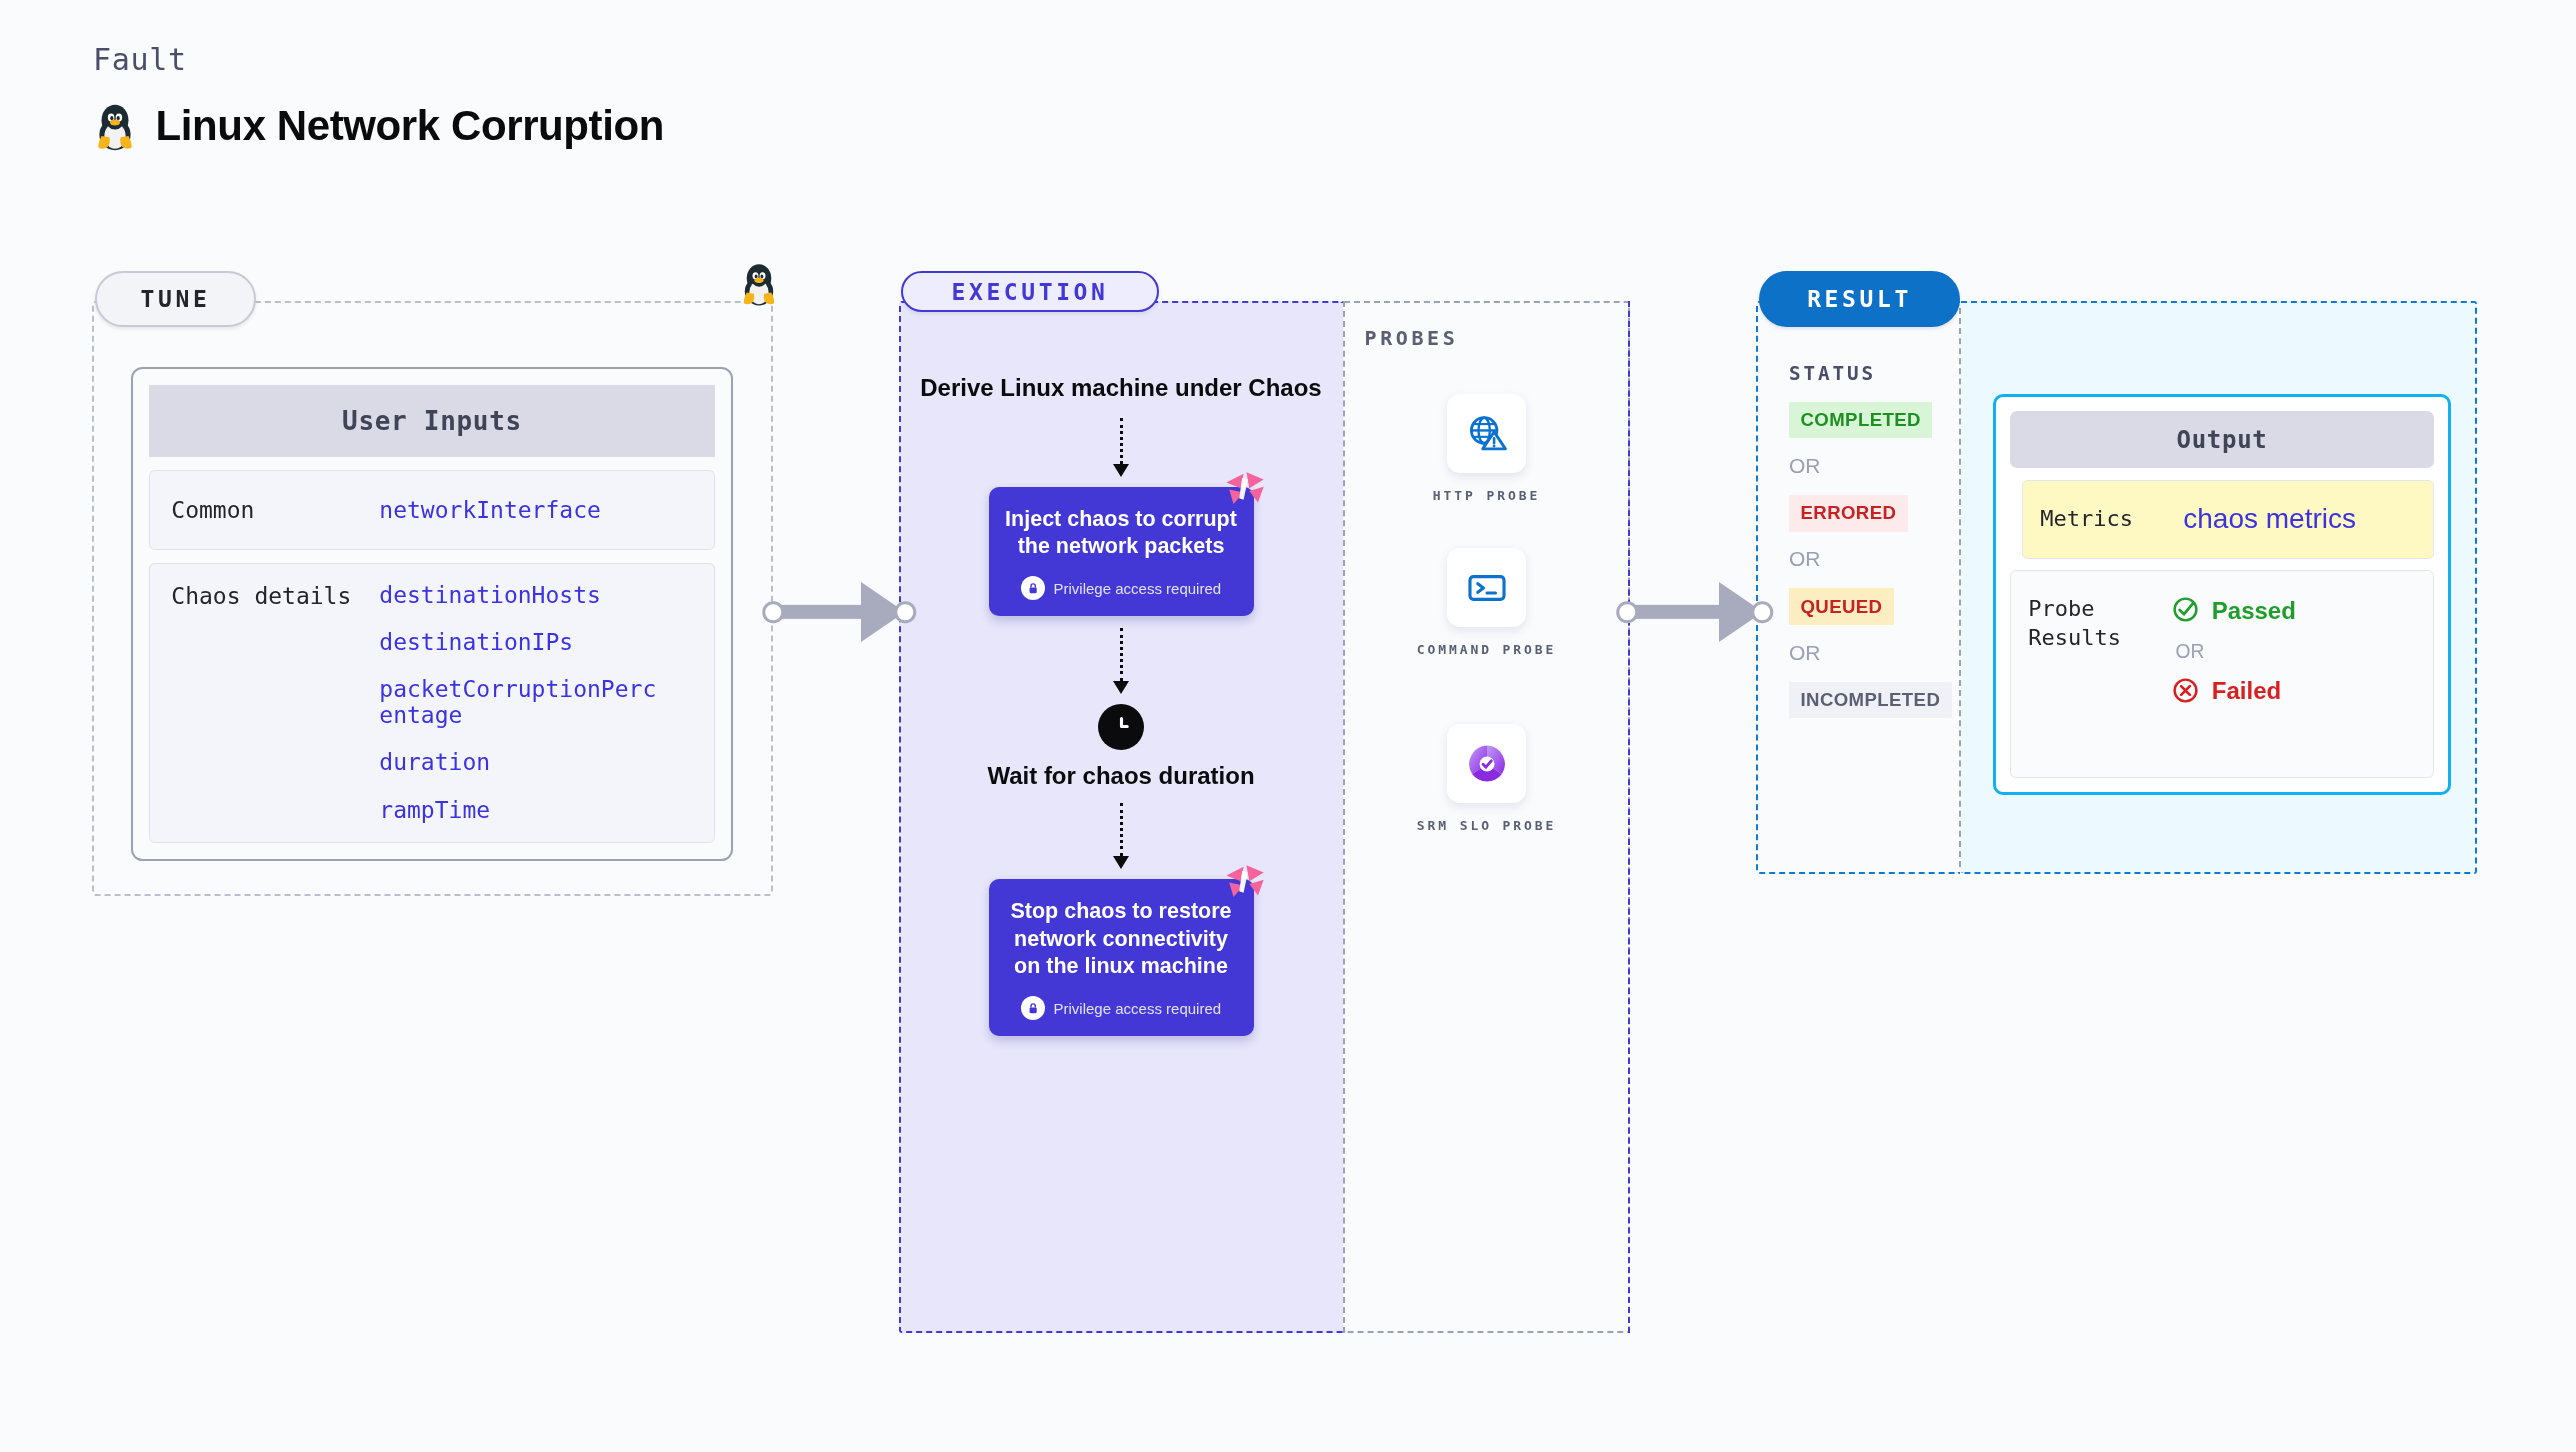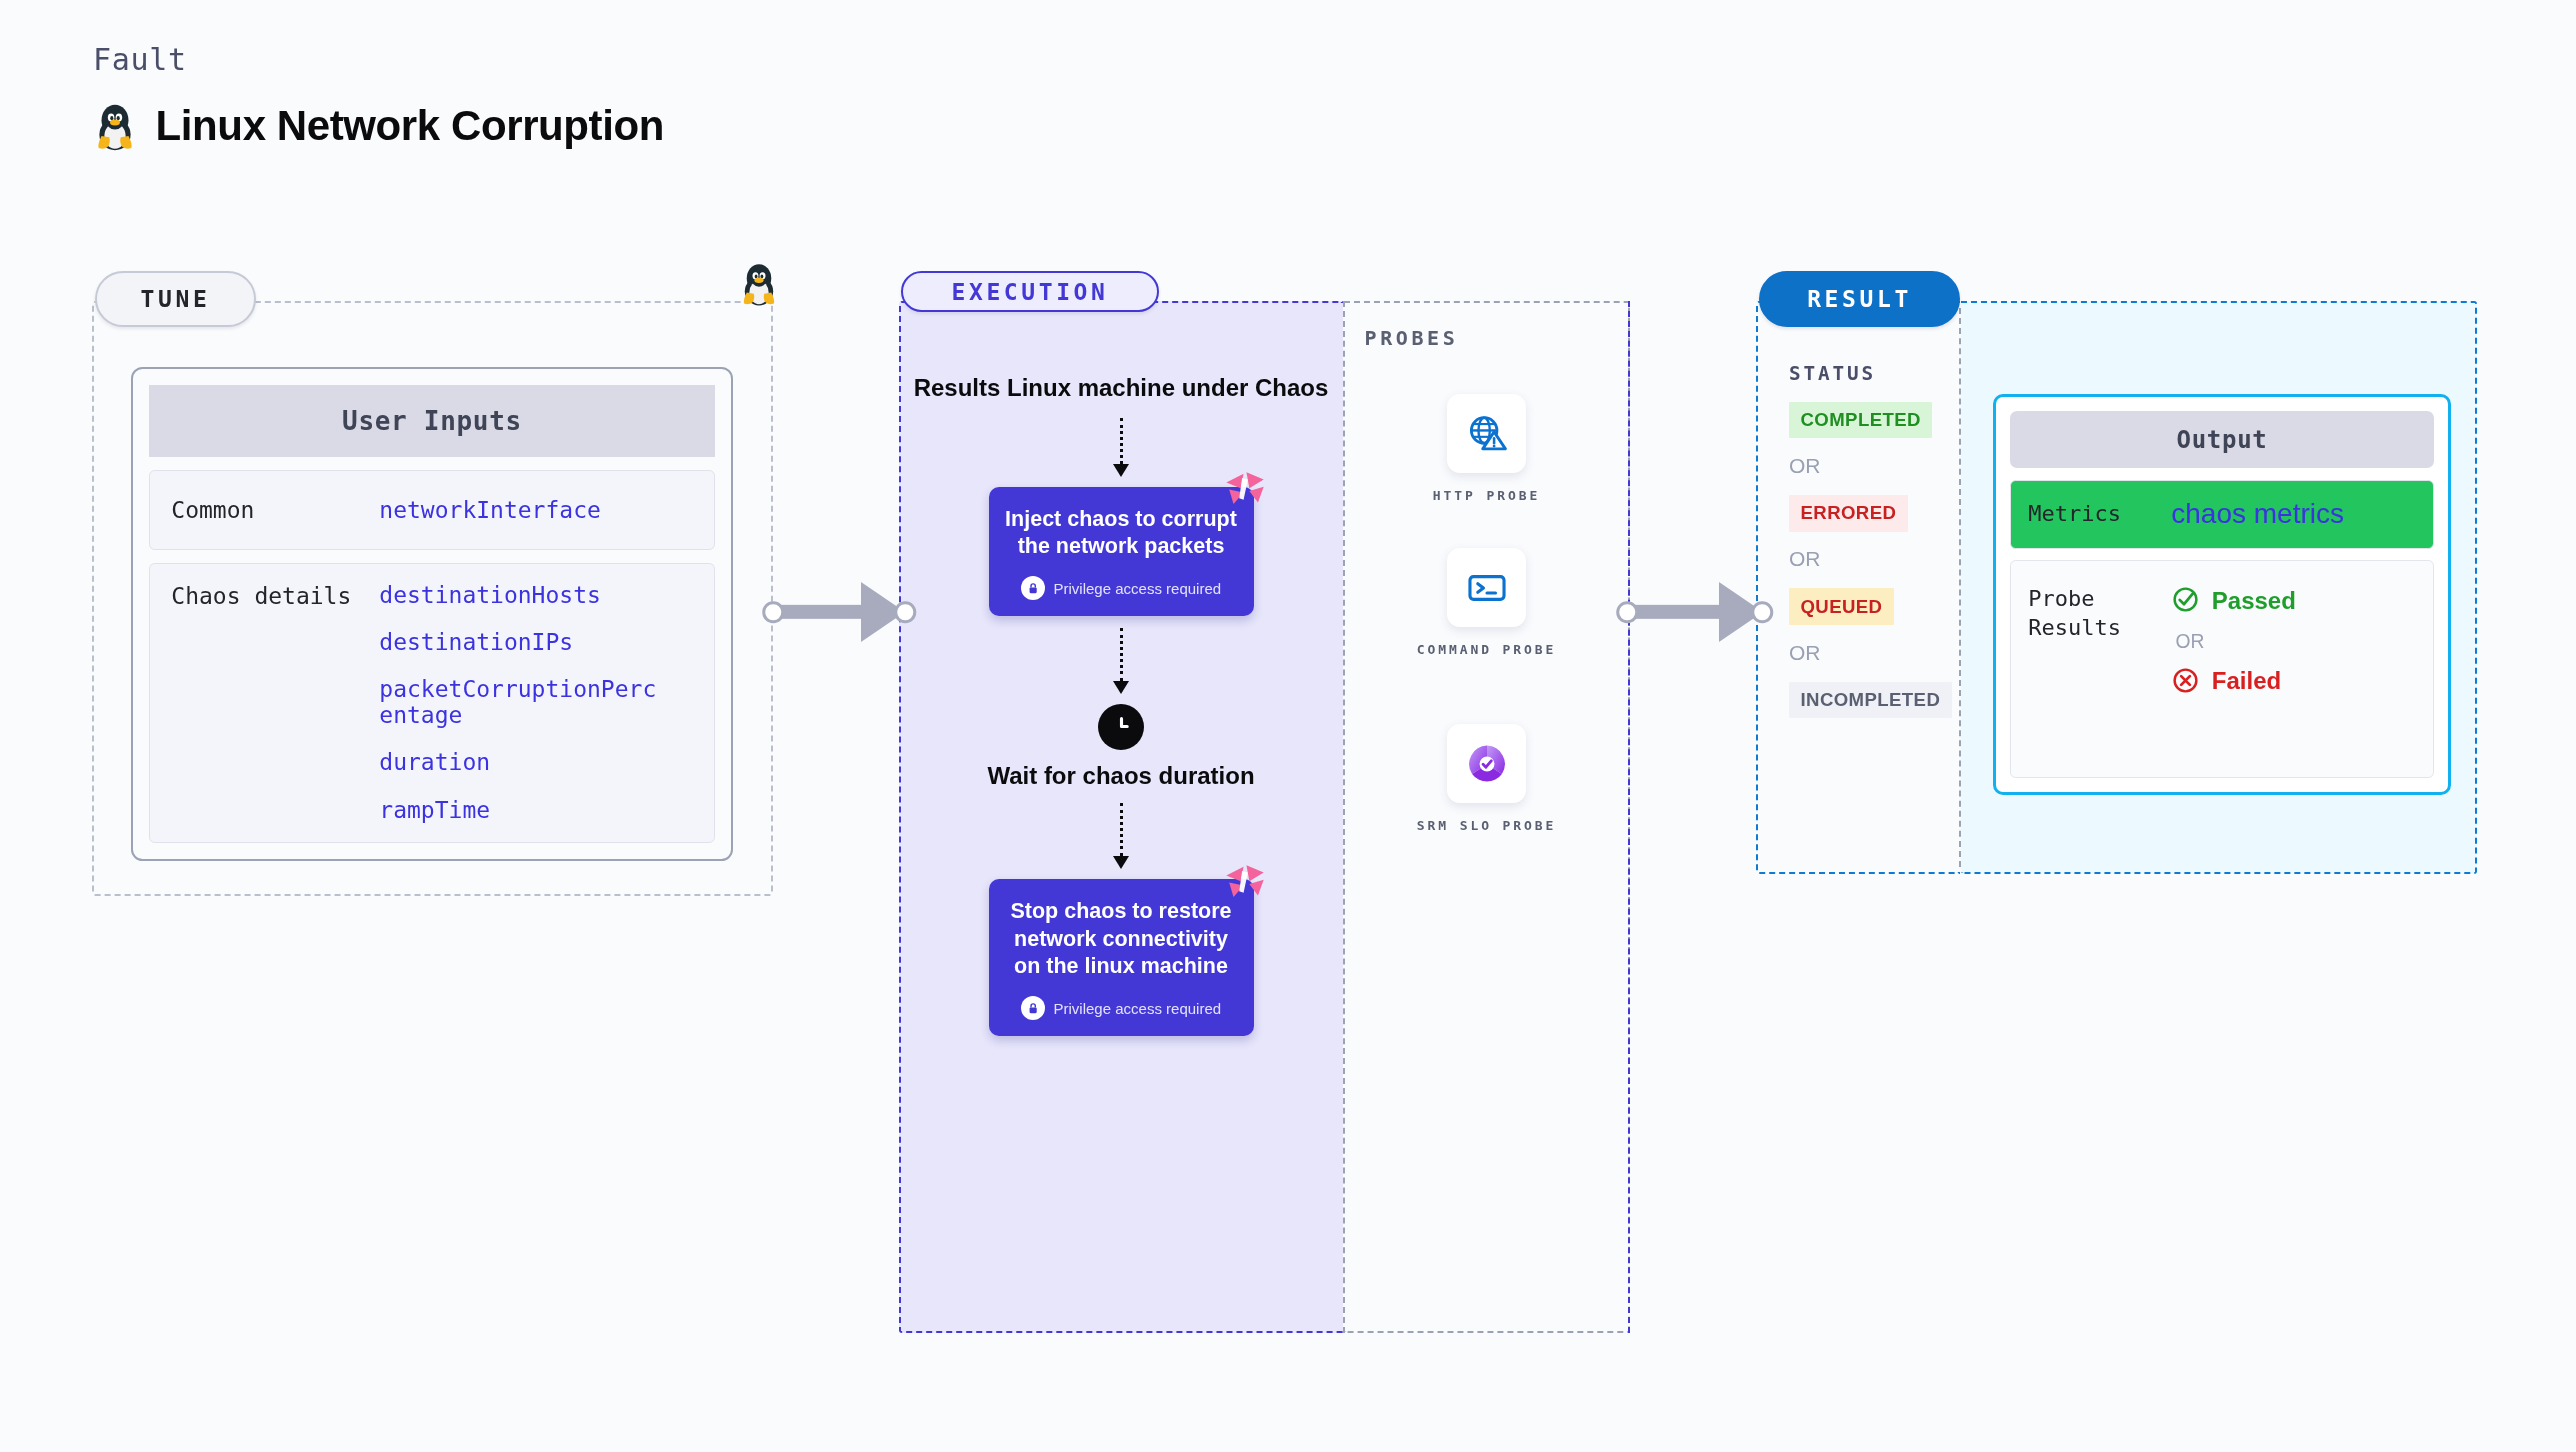--- a/index.html
+++ b/index.html
@@ -100,22 +100,22 @@
   .status-badge{display:inline-block;margin-top:17px;padding:7.2px 11.5px;border-radius:1px;
                 font-size:18.6px;font-weight:bold;letter-spacing:0.4px;}
   .or-text{margin-top:15.8px;font-size:21px;color:#9aa0b4;font-family:"Liberation Sans", sans-serif;}
 
   
   #output-card{position:absolute;left:1993px;top:394px;width:458px;height:401px;
                border:3.6px solid #11b0ef;border-radius:10px;background:#ffffff;box-sizing:border-box;
                padding:14.3px;display:flex;flex-direction:column;gap:11.5px;z-index:5;}
   #output-header{height:57px;background:#d9dae6;border-radius:7px;display:flex;align-items:center;justify-content:center;
                  font-family:"DejaVu Sans Mono", monospace;font-size:24px;font-weight:bold;color:#3f4456;letter-spacing:0.7px;}
-  #metrics-row{height:69px;background:#22c55e;border:1.4px solid #e2e5ec;border-radius:5.7px;
-               display:flex;align-items:center;padding:0 17px;box-sizing:border-box;}
+  #metrics-row{height:79px;background:#fef9c3;border:1.4px solid #e2e5ec;border-radius:5.7px;
+               display:flex;align-items:center;padding:0 17px;box-sizing:border-box;margin-left:12px;}
   #probe-results-row{flex:1;background:#fafbfd;border:1.4px solid #e2e5ec;border-radius:5.7px;
                      display:flex;align-items:flex-start;padding:24px 17px;box-sizing:border-box;}
   .out-key{font-family:"DejaVu Sans Mono", monospace;font-size:22px;color:#23252b;width:143px;flex:none;line-height:1.3;}
   .out-val{font-family:Liberation Sans, sans-serif;font-size:28px;color:#3b32e0;}
   .res-line{display:flex;align-items:center;gap:11.5px;}
   .res-pass{color:#1f9e2c;font-size:24px;font-weight:bold;}
   .res-fail{color:#d92020;font-size:24px;font-weight:bold;}
   .res-or{margin:14.3px 0 13px 4.3px;font-size:19.3px;color:#9aa0b4;}
 </style>
 </head>
@@ -193,21 +193,21 @@
 </div>
 
 <div class="connector" id="conn-1">
   <div class="conn-line" style="left:4.3px;width:93px;"></div>
   <div class="conn-head" style="left:92px;"></div>
   <div class="conn-dot" style="left:4.3px;"></div>
   <div class="conn-dot" style="left:136px;"></div>
 </div>
 
 <div id="exec-flow">
-  <div class="flow-title" style="margin-top:72px;">Results Linux machine under Chaos</div>
+  <div class="flow-title" style="margin-top:72px;">Derive Linux machine under Chaos</div>
 
   <div class="dotted-arrow" style="margin-top:14.3px;">
     <div class="stem" style="height:46px;"></div>
       <div class="tip"></div>
   </div>
 
   <div class="chaos-card" style="margin-top:10px;">
     <span class="harness-mark">
       <svg width="46" height="46" viewBox="0 0 64 64">
         <path d="M6 20 L30 8 L26 28 Z" fill="#f4639b"></path>

